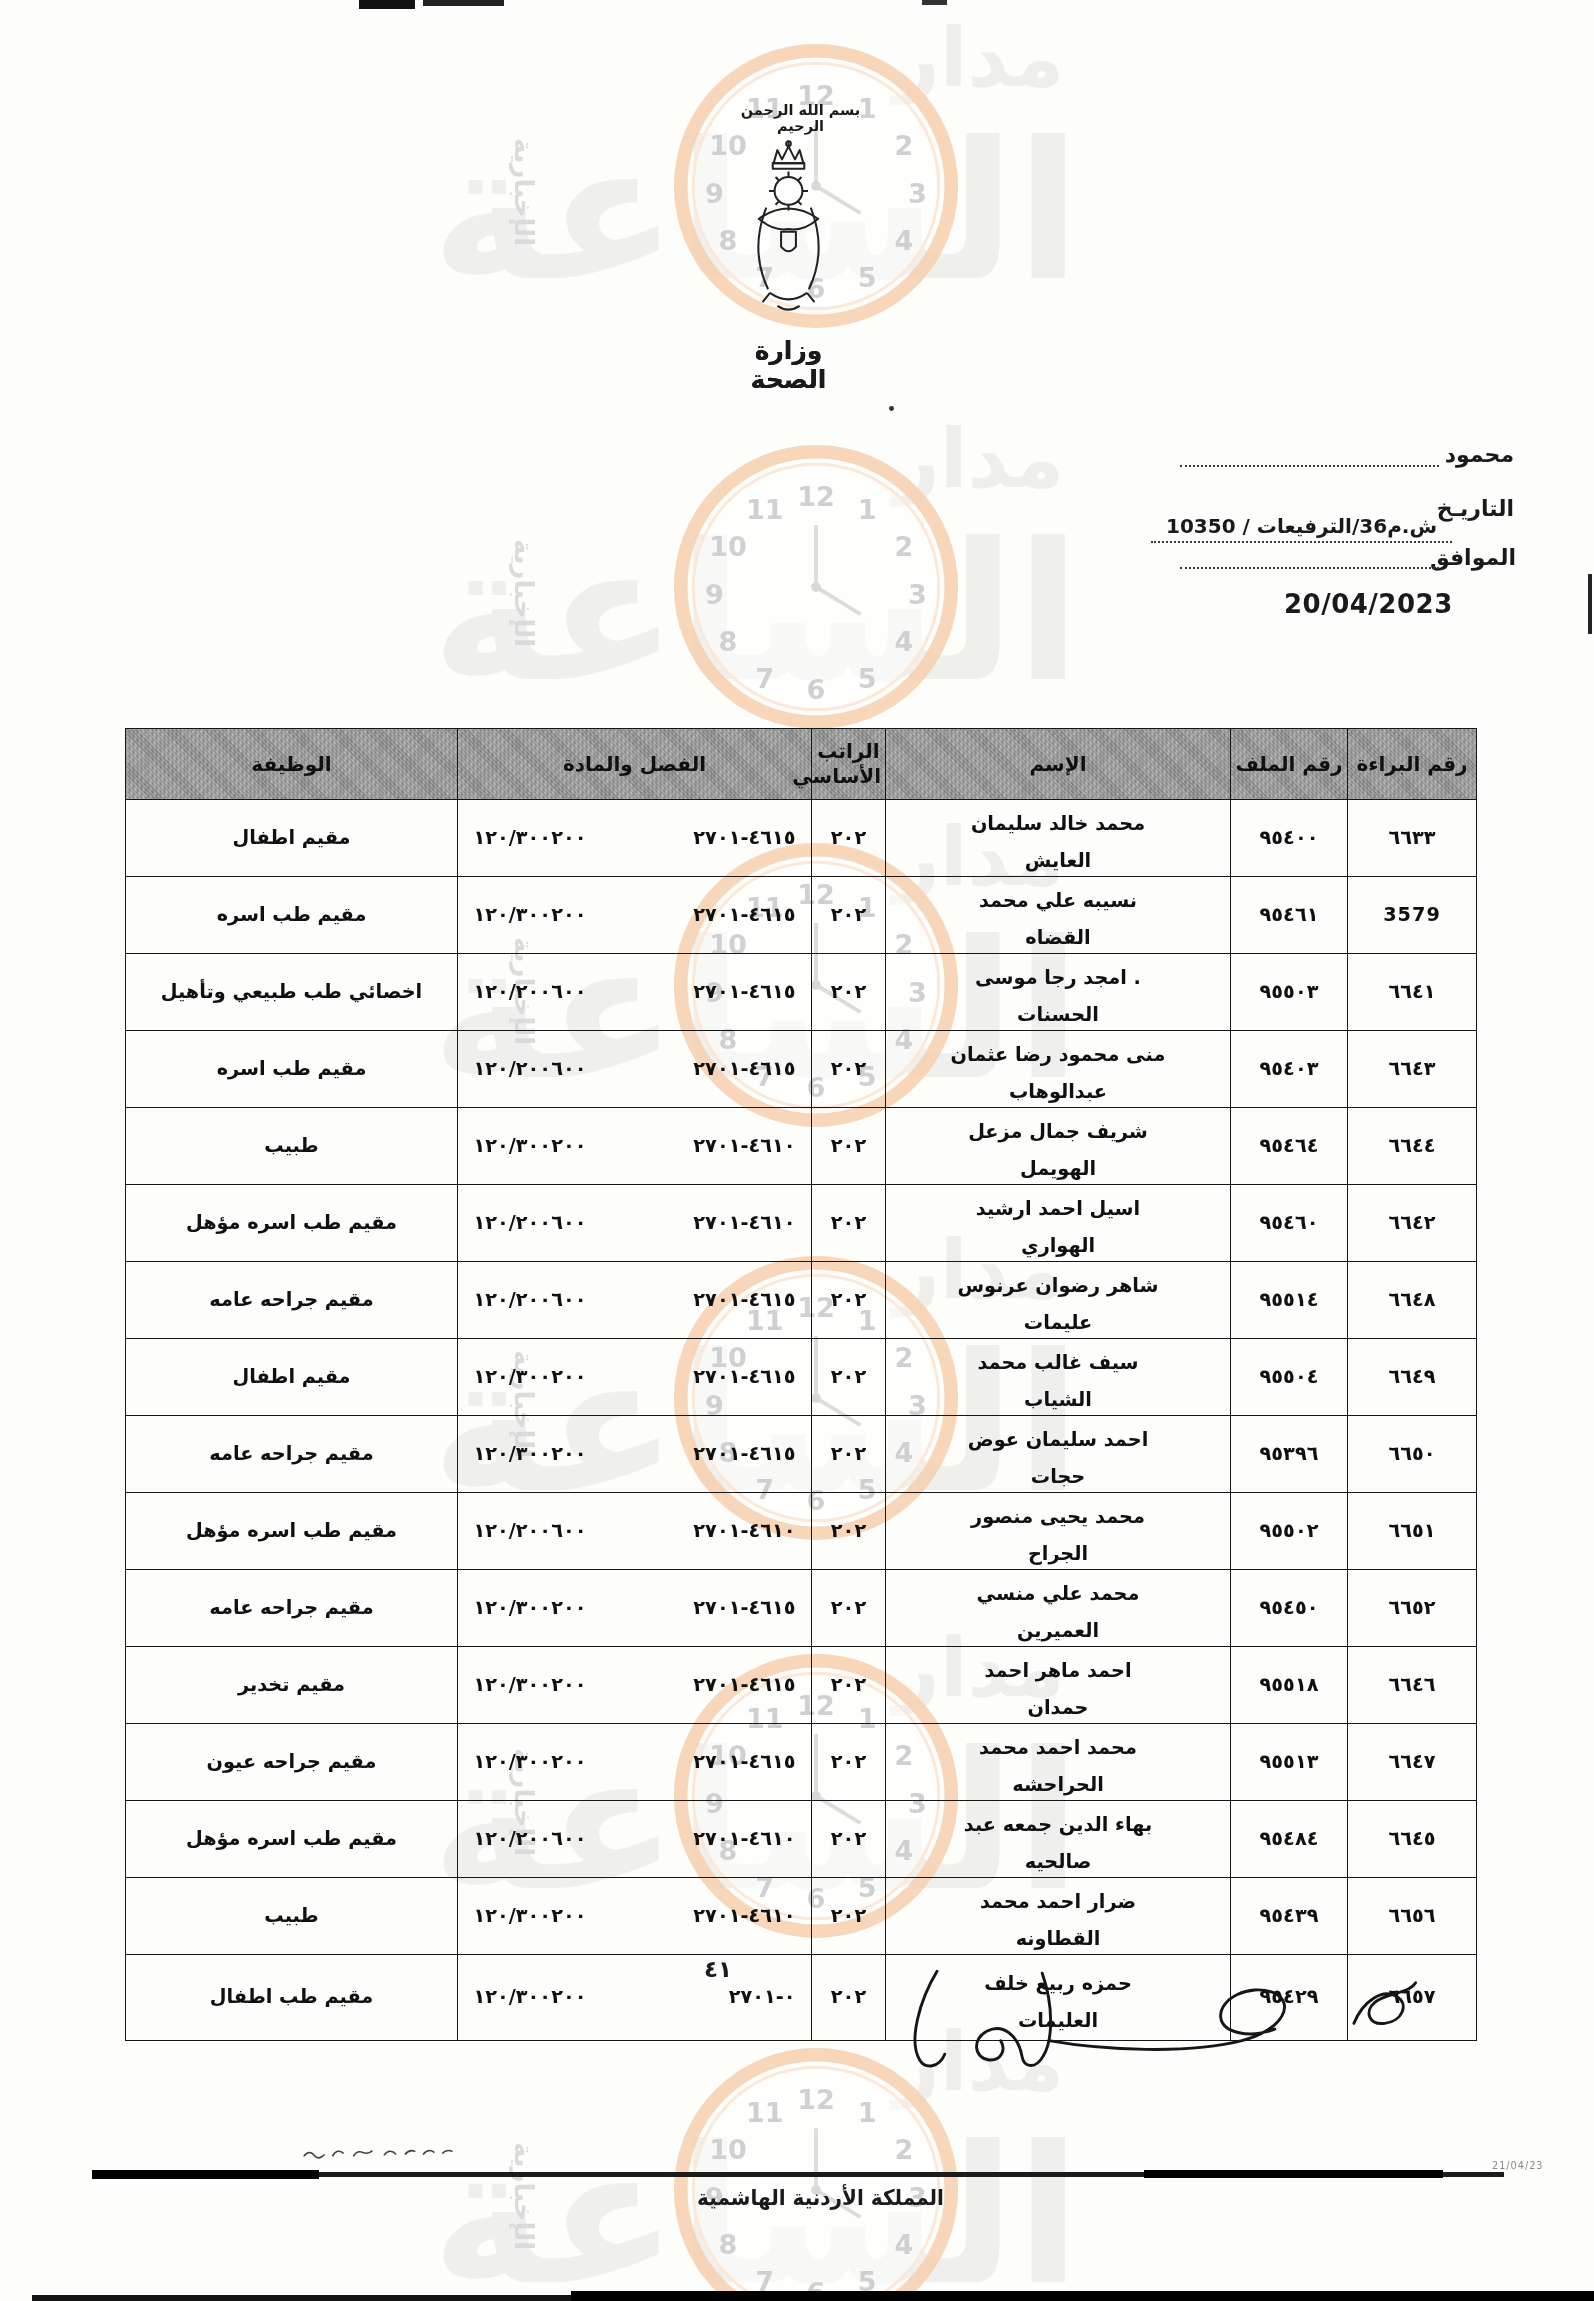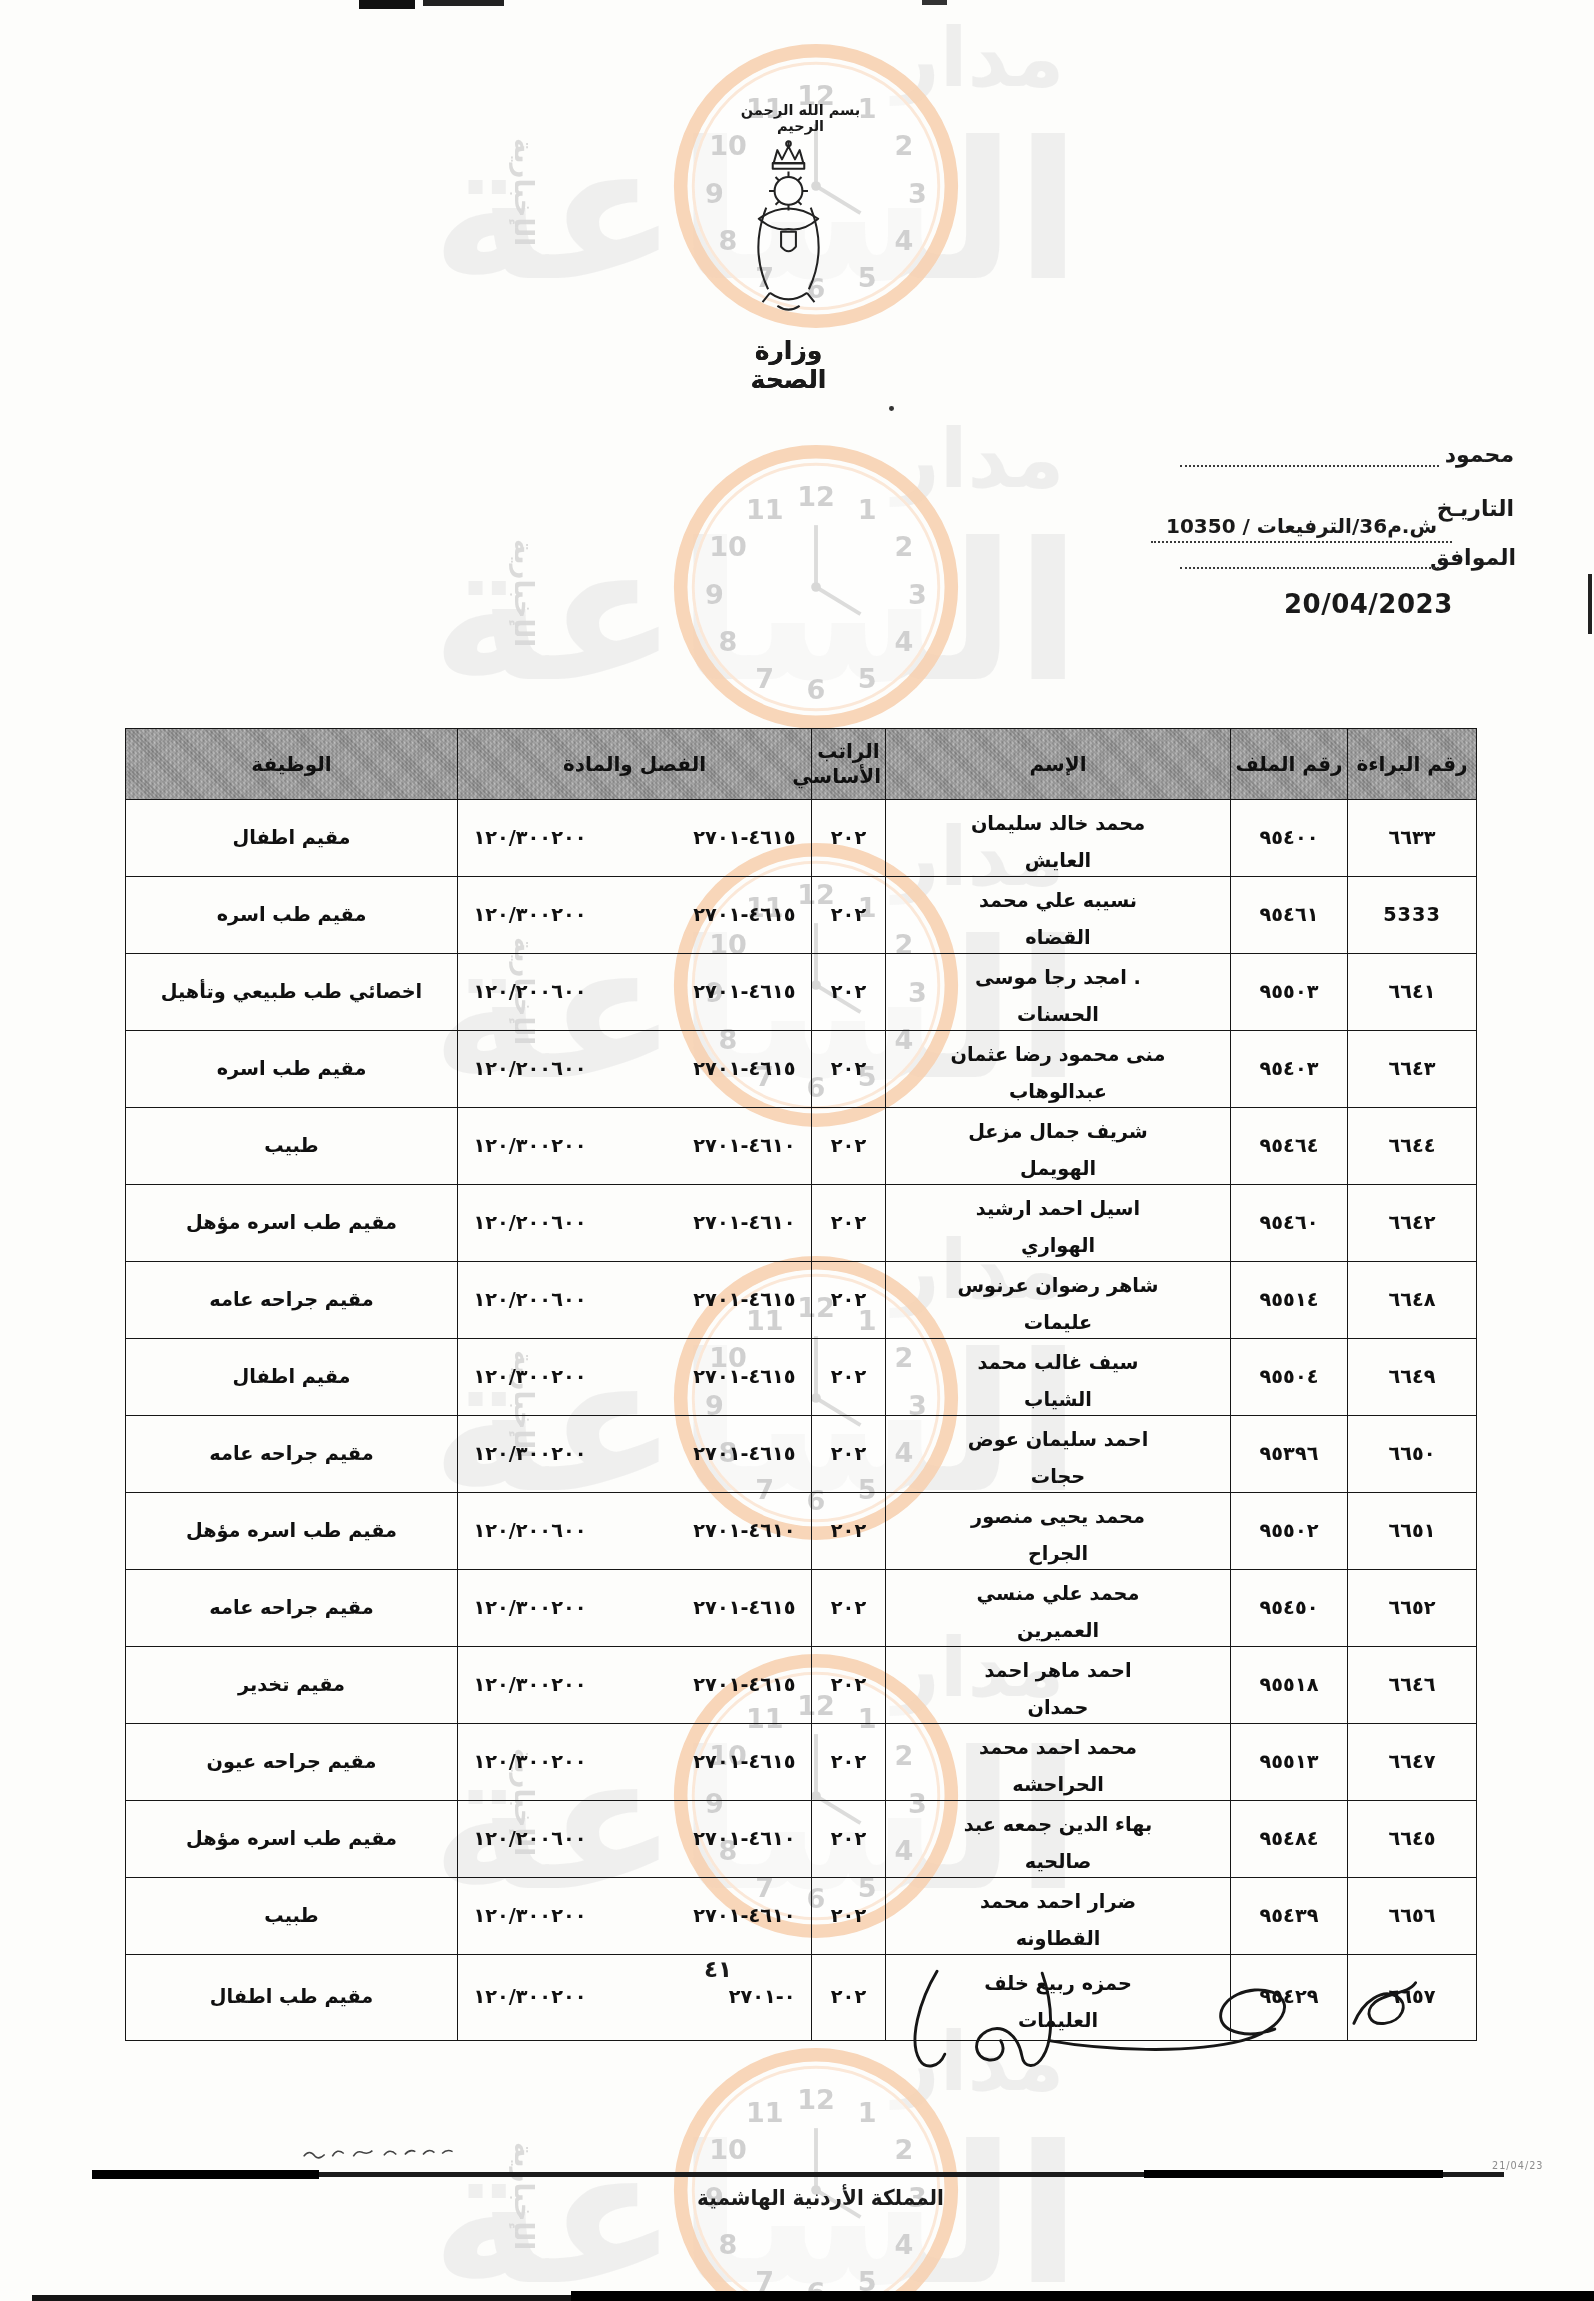--- a/index.html
+++ b/index.html
@@ -324,21 +324,21 @@
           <td class="num">٢٠٢</td>
           <td class="art">
             <div class="artwrap">
               <span>١٢٠/٣٠٠٢٠٠</span>
               <span>٤٦١٥-٢٧٠١</span>
             </div>
           </td>
           <td class="job">مقيم اطفال</td>
         </tr>
         <tr>
-          <td class="num">5333</td>
+          <td class="num">3579</td>
           <td class="num">٩٥٤٦١</td>
           <td class="name">
             <div>نسيبه علي محمد</div>
             <div>القضاه</div>
           </td>
           <td class="num">٢٠٢</td>
           <td class="art">
             <div class="artwrap">
               <span>١٢٠/٣٠٠٢٠٠</span>
               <span>٤٦١٥-٢٧٠١</span>

